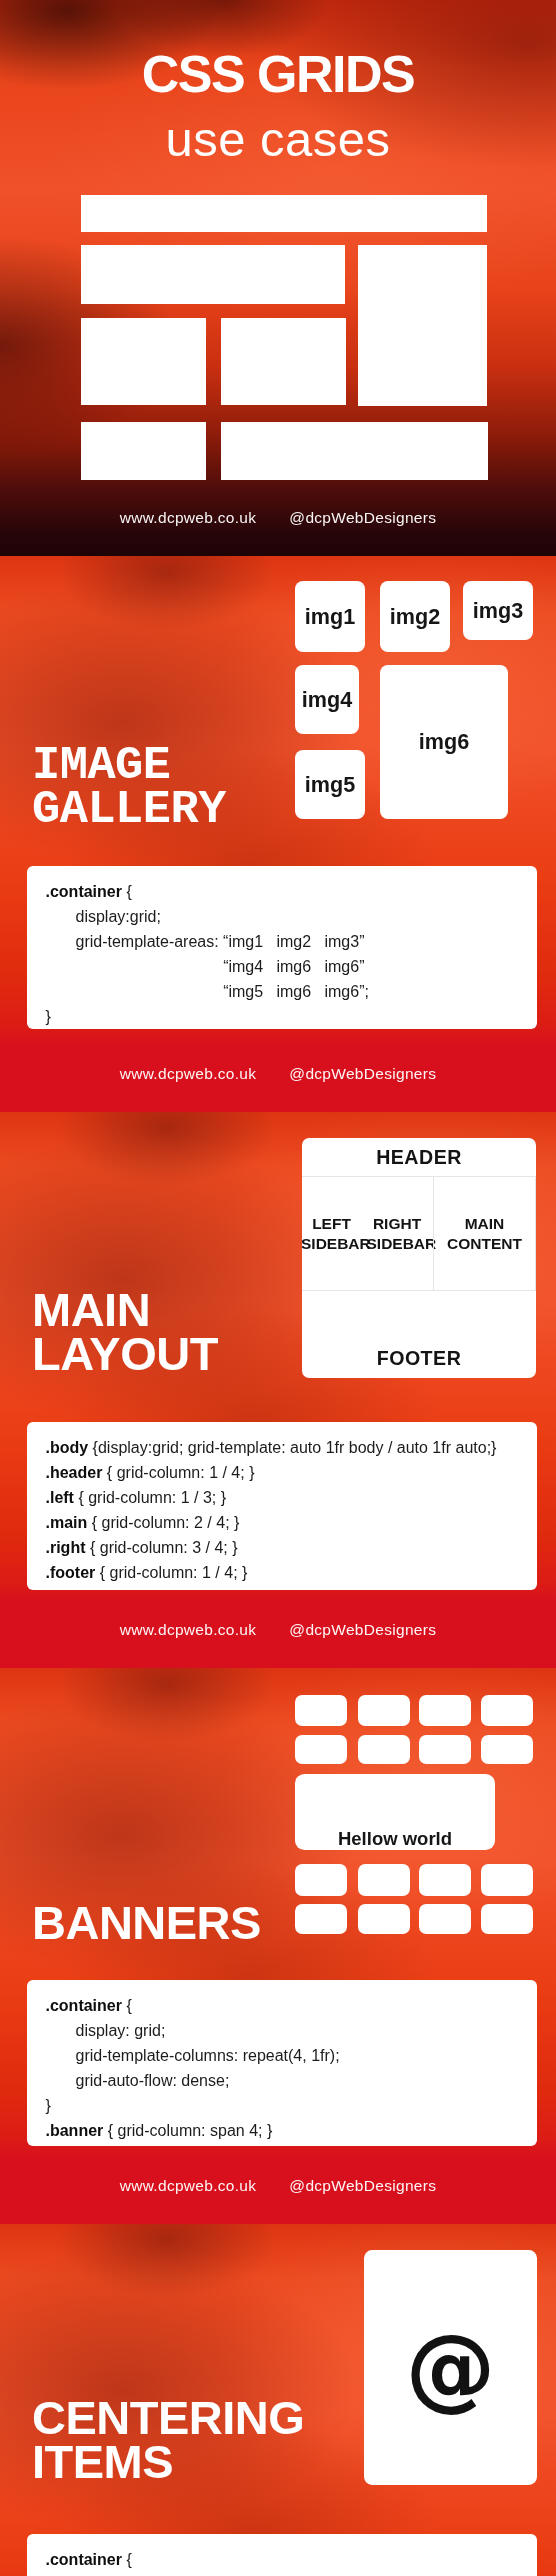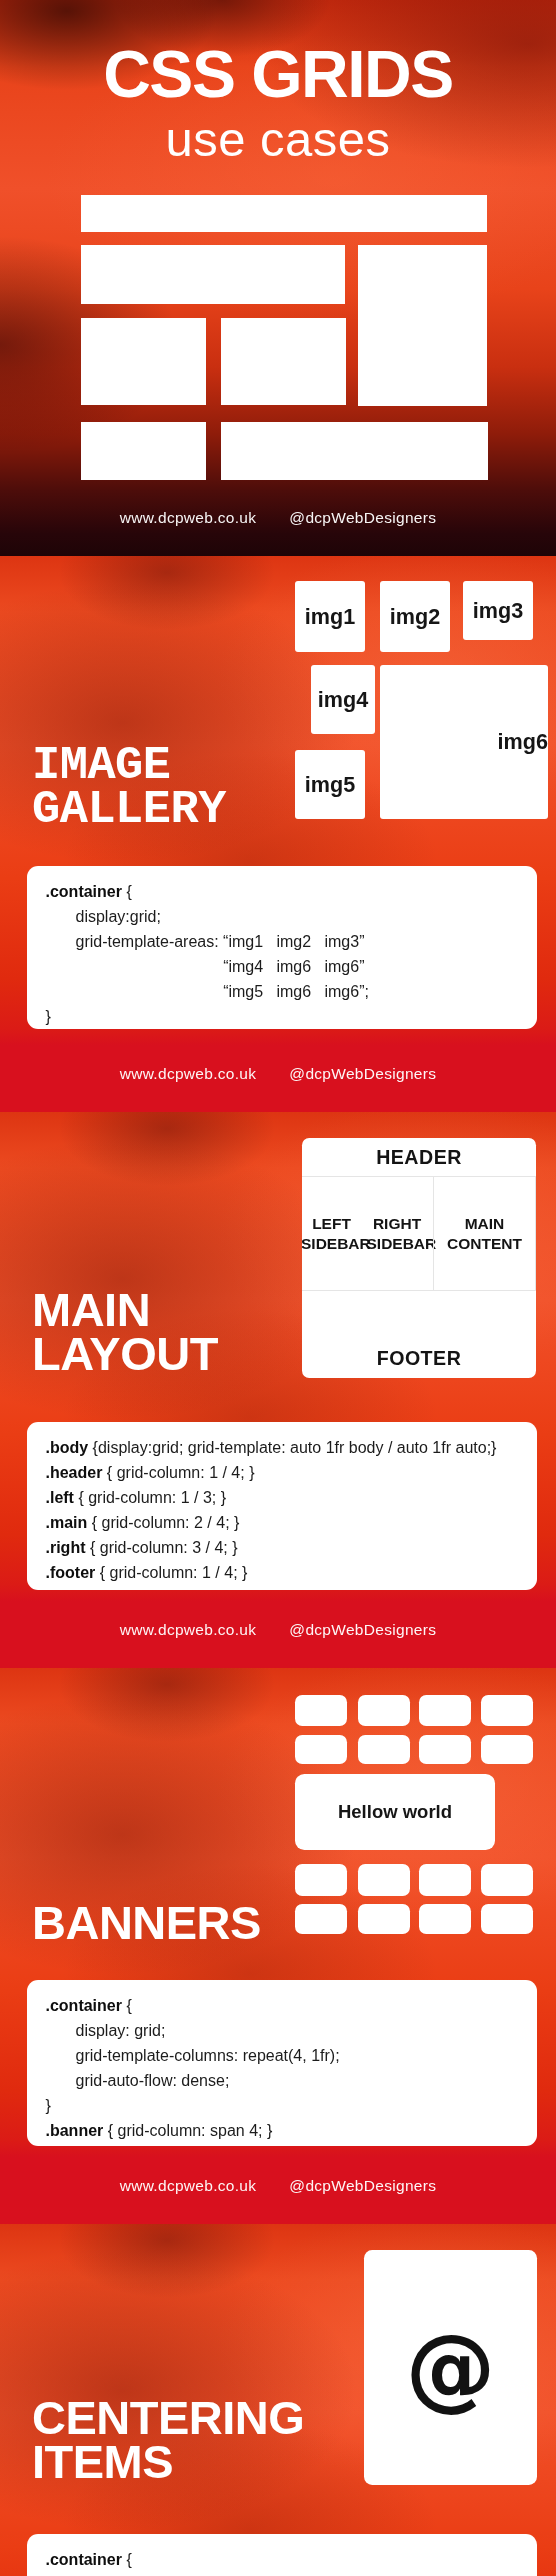--- a/index.html
+++ b/index.html
@@ -21,54 +21,54 @@
       radial-gradient(ellipse 216px 113px at 12% 2%, rgba(10,0,0,.60), rgba(10,0,0,0) 70%),
       radial-gradient(ellipse 155px 82px at 40% 0%, rgba(20,2,2,.45), rgba(20,2,2,0) 70%),
       radial-gradient(ellipse 361px 165px at 95% 8%, rgba(100,10,5,.50), rgba(100,10,5,0) 75%),
       radial-gradient(ellipse 412px 206px at 60% 32%, rgba(255,120,70,.25), rgba(255,120,70,0) 70%),
       radial-gradient(ellipse 258px 155px at 0% 62%, rgba(40,4,6,.55), rgba(40,4,6,0) 70%),
       linear-gradient(180deg,#c62a0e 0%,#e8431a 12%,#f0502a 34%,#e8431a 52%,#c92f10 66%,#8f1c0a 78%,#4e0d0a 88%,#270509 96%,#1e0407 100%);
   }
 
   
   .hero-title{position:absolute;left:0;top:36px;width:556px;margin:0;text-align:center;
-    color:#fff;font-size:66px;line-height:76px;font-weight:700;letter-spacing:-1.5px;}
+    color:#fff;font-size:52px;line-height:76px;font-weight:700;letter-spacing:-1.5px;}
   .hero-subtitle{position:absolute;left:0;top:113px;width:556px;text-align:center;
     color:#fff;font-size:49px;line-height:52px;font-weight:100;letter-spacing:0.5px;}
   .hero-grid{position:absolute;left:0;top:0;width:556px;height:556px;}
   .hbox{position:absolute;background:#fff;}
   .hb1{left:81px;top:195px;width:406px;height:37px;}
   .hb2{left:81px;top:245px;width:264px;height:59px;}
   .hb3{left:358px;top:245px;width:129px;height:161px;}
   .hb4{left:81px;top:318px;width:125px;height:87px;}
   .hb5{left:221px;top:318px;width:125px;height:87px;}
   .hb6{left:81px;top:422px;width:125px;height:58px;}
   .hb7{left:221px;top:422px;width:267px;height:58px;}
 
   
   .credits{position:absolute;left:0;top:509px;width:556px;display:flex;justify-content:center;
     gap:33px;color:rgba(255,255,255,.96);font-size:15.5px;font-weight:300;letter-spacing:0.3px;}
   .sec-title{position:absolute;left:32px;margin:0;color:#fff;font-weight:700;
     font-size:47px;line-height:44px;letter-spacing:-0.5px;}
-  .code-card{position:absolute;left:27px;width:510px;background:#fff;border-radius:11px;
+  .code-card{position:absolute;left:27px;width:510px;background:#fff;border-radius:6px;
     padding:13.4px 0 0 18.5px;box-sizing:border-box;color:#1c1c1c;font-size:16px;}
   .cl{white-space:pre;line-height:25px;}
   .cl b{font-weight:700;color:#0e0e0e;}
   .ind1{padding-left:30px;}
   .ghost{visibility:hidden;}
 
   
-  .gcard{position:absolute;background:#fff;border-radius:3px;display:flex;
+  .gcard{position:absolute;background:#fff;border-radius:8px;display:flex;
     align-items:center;justify-content:center;color:#161616;font-size:21.6px;font-weight:600;}
   .g1{left:295px;top:25px;width:70px;height:71px;}
   .g2{left:380px;top:25px;width:70px;height:71px;}
   .g3{left:463px;top:25px;width:70px;height:59px;}
-  .g4{left:295px;top:109px;width:64px;height:69px;margin-left:16px;}
+  .g4{left:295px;top:109px;width:64px;height:69px;}
   .g5{left:295px;top:194px;width:70px;height:69px;}
-  .g6{left:380px;top:109px;width:168px;height:154px;justify-content:flex-end;}
+  .g6{left:380px;top:109px;width:128px;height:154px;}
 
   
   .layout-card{position:absolute;left:302px;top:26px;width:234px;height:240px;background:#fff;
     border-radius:7.2px;display:flex;flex-direction:column;color:#141414;overflow:hidden;}
   .lh-header,.lh-footer{height:38px;flex:0 0 auto;display:flex;align-items:center;justify-content:center;
     font-size:19.6px;font-weight:700;letter-spacing:0.5px;}
   .lh-footer{height:39px;margin-top:48px;}
   .lh-mid{flex:1;display:flex;border-top:1.5px solid #e5e5e5;border-bottom:1.5px solid #e5e5e5;}
   .lcol{display:flex;align-items:center;justify-content:center;text-align:center;
     font-size:15.5px;font-weight:700;line-height:19.6px;}
@@ -79,21 +79,21 @@
   .lcol-main span{max-width:82px;}
 
   
   .bcell{position:absolute;width:52px;background:#fff;border-radius:7.2px;}
   .brow1{top:27px;height:31px;}
   .brow2{top:67px;height:29px;}
   .brow3{top:196px;height:32px;}
   .brow4{top:236px;height:30px;}
   .bc1{left:295px;} .bc2{left:358px;} .bc3{left:419px;} .bc4{left:481px;}
   .banner-wide{position:absolute;left:295px;top:106px;width:200px;height:76px;background:#fff;
-    border-radius:9.3px;display:flex;align-items:center;justify-content:center;
+    border-radius:9.3px;display:flex;align-items:flex-end;justify-content:center;
     color:#161616;font-size:18.5px;font-weight:600;}
 
   
   .center-card{position:absolute;left:364px;top:26px;width:173px;height:235px;background:#fff;
     border-radius:8.2px;display:flex;align-items:center;justify-content:center;}
   .at{font-family:"DejaVu Sans",sans-serif;font-size:90px;font-weight:700;color:#121212;line-height:1;}
 </style>
 </head>
 <body>
 

